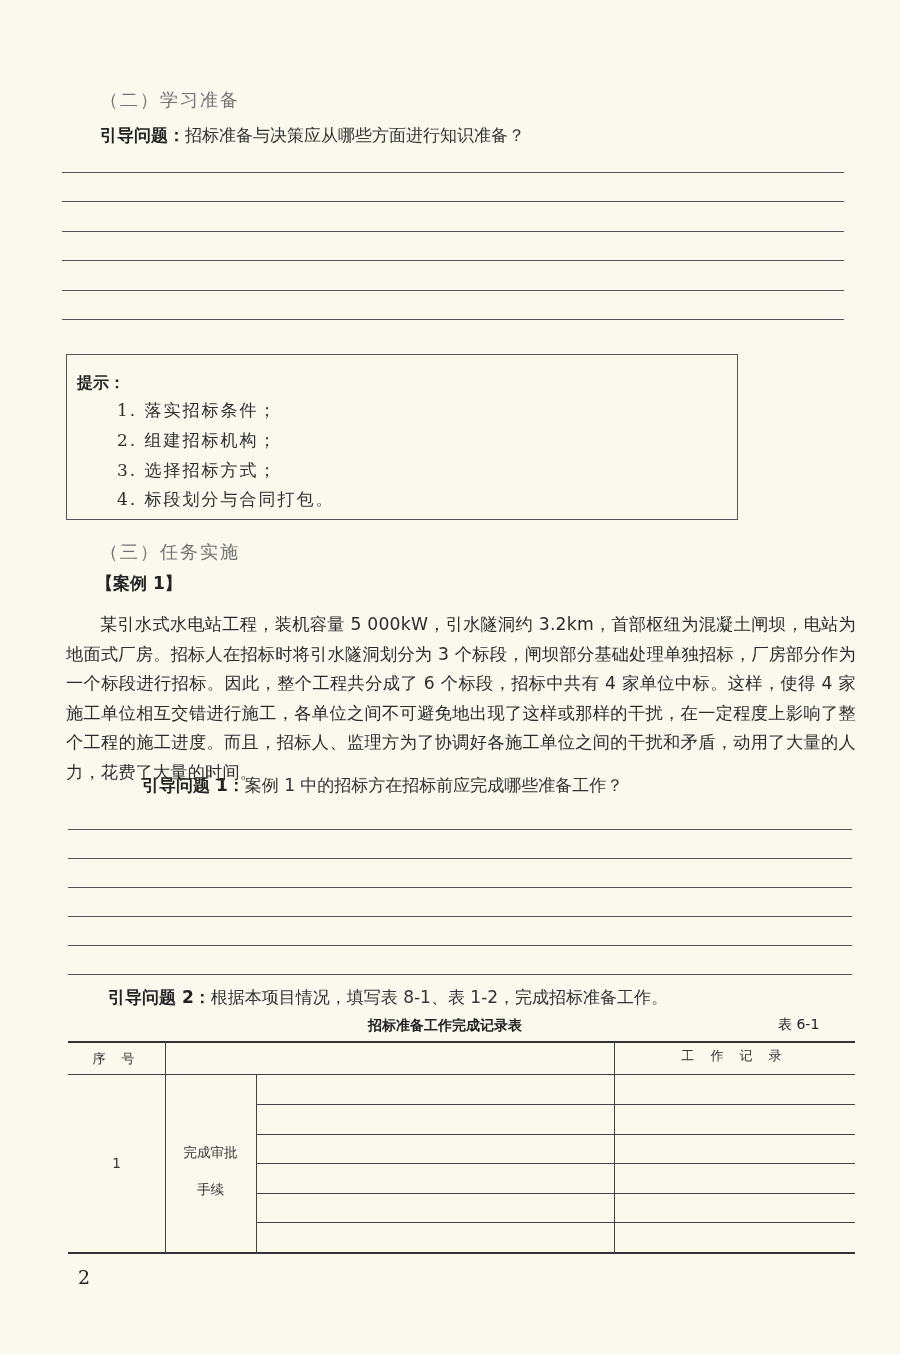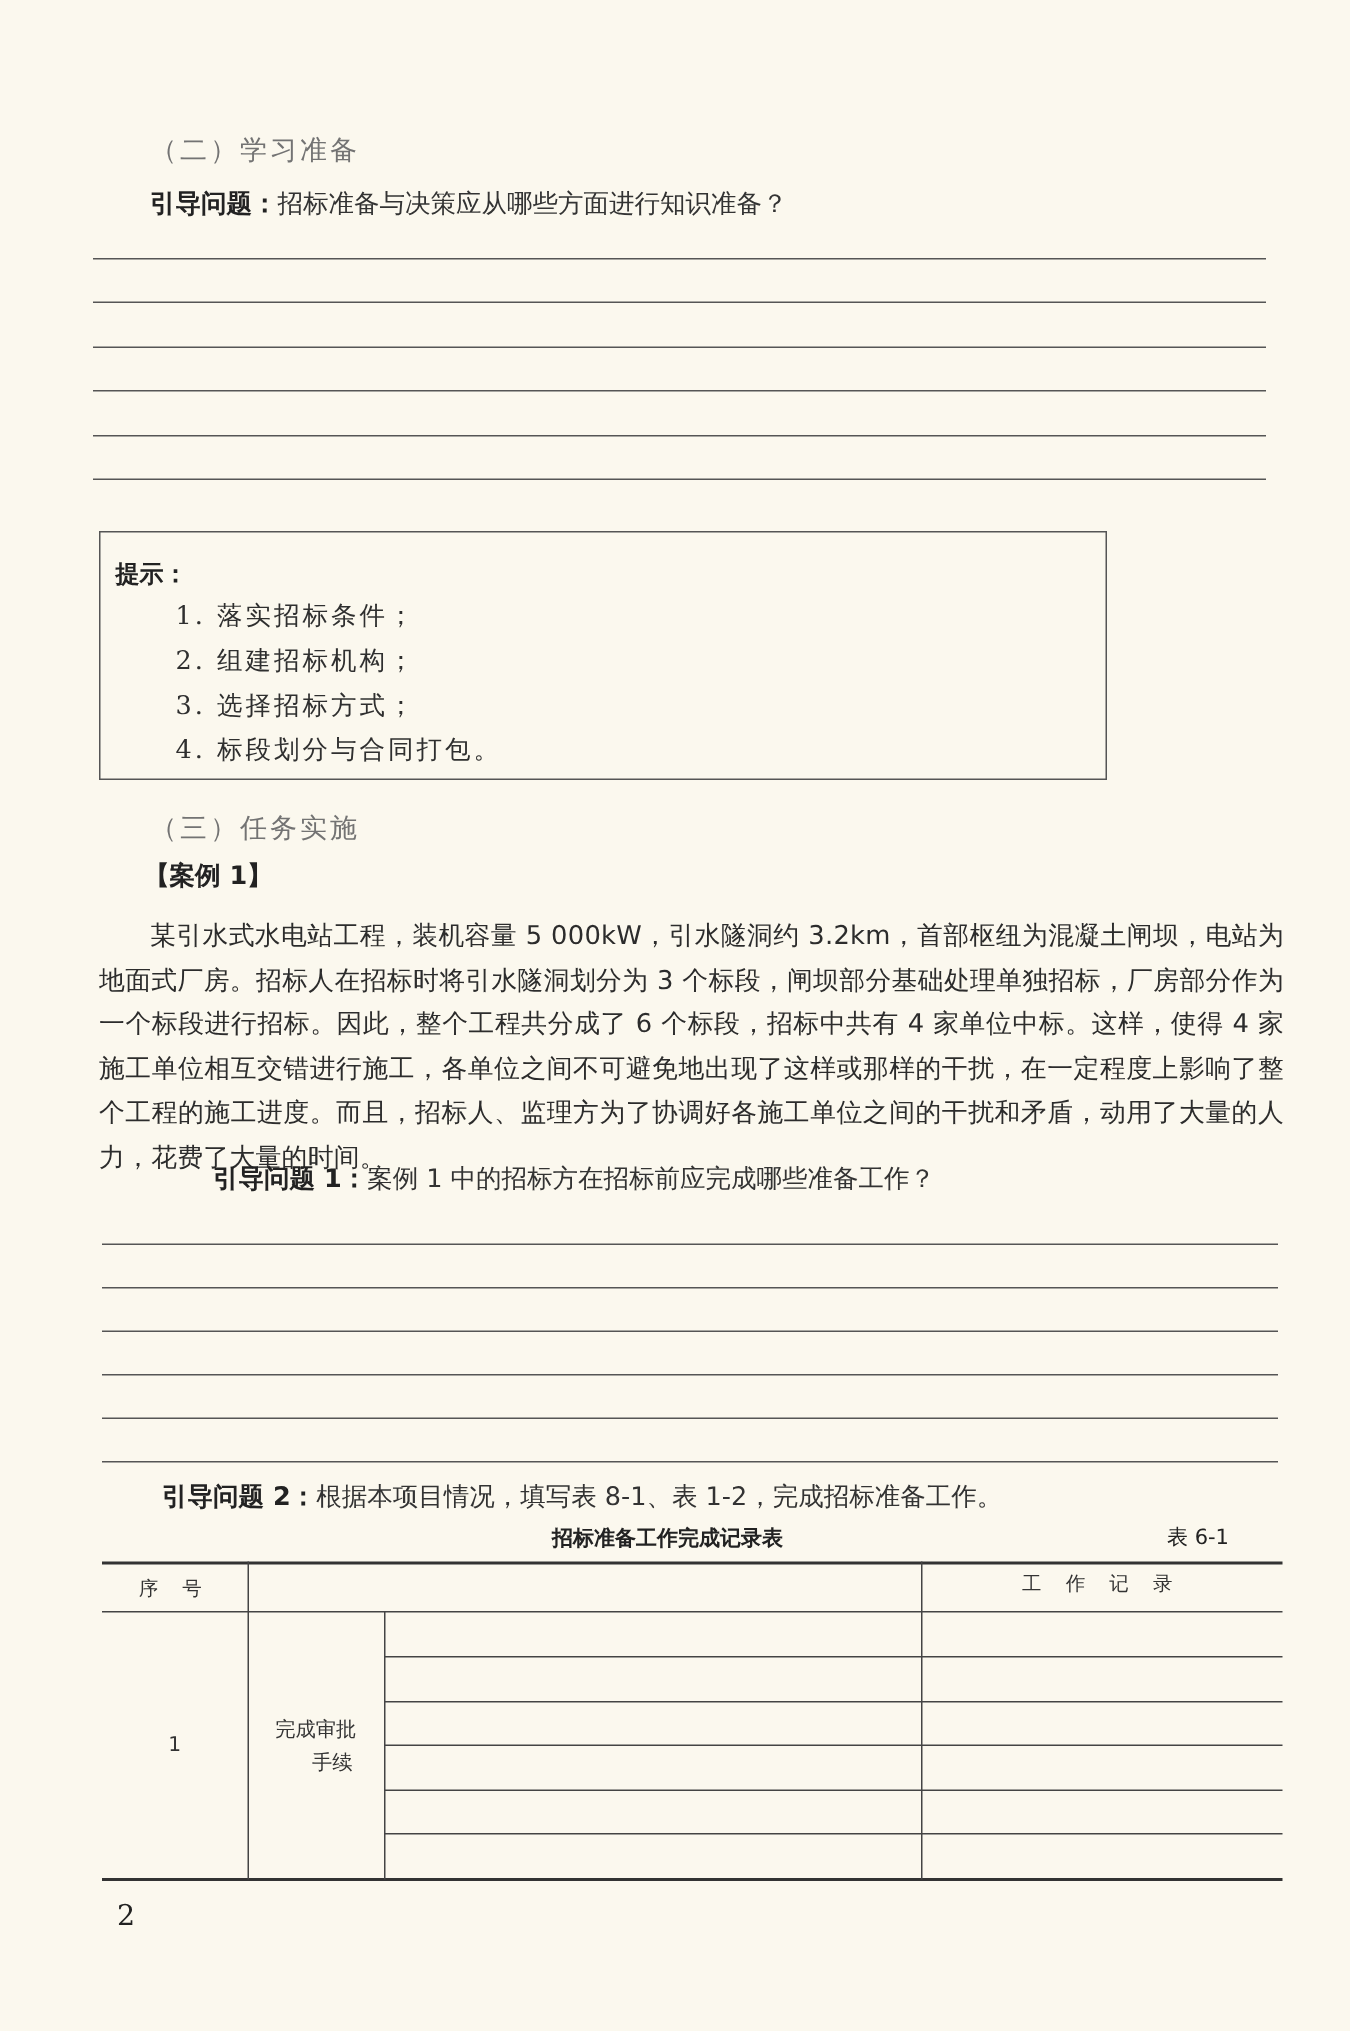--- a/index.html
+++ b/index.html
@@ -105,21 +105,21 @@
 
   <div class="line-v" style="left:97px; top:0; height:212px;"></div>
   <div class="line-v" style="left:188px; top:33px; height:179px;"></div>
   <div class="line-v" style="left:546px; top:0; height:212px;"></div>
 
   <div class="th" style="left:0; top:9px; width:97px;">序 号</div>
   <div class="th" style="left:546px; top:6px; width:241px;">工 作 记 录</div>
 
   <div class="cell" style="left:0; top:114px; width:97px;">1</div>
   <div class="cell" style="left:97px; top:103px; width:91px;">完成审批</div>
-  <div class="cell" style="left:97px; top:125px; width:91px;padding-left:11px;">手续</div>
+  <div class="cell" style="left:97px; top:140px; width:91px;">手续</div>
 
   <div class="content-cell" style="top:34px;"></div>
   <div class="content-cell" style="top:64px;"></div>
   <div class="content-cell" style="top:94px;"></div>
   <div class="content-cell" style="top:123px;"></div>
   <div class="content-cell" style="top:153px;"></div>
   <div class="content-cell" style="top:182px;"></div>
 
   <div class="record-cell" style="top:34px;"></div>
   <div class="record-cell" style="top:64px;"></div>

